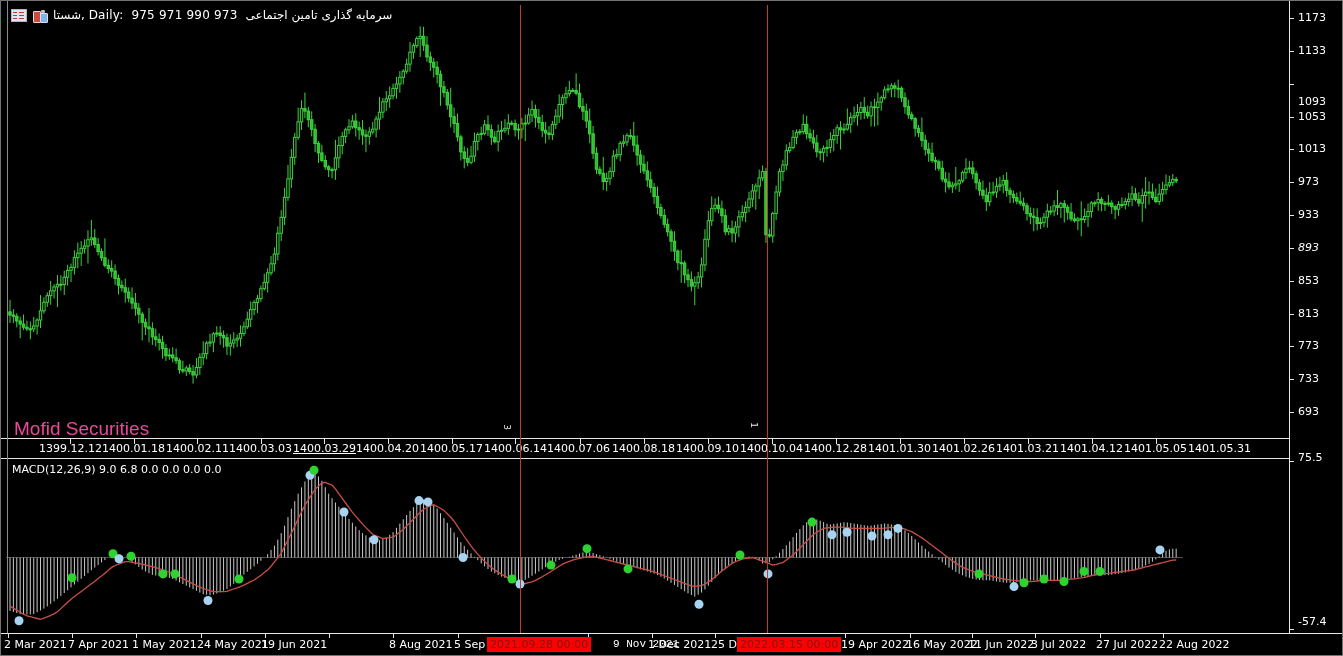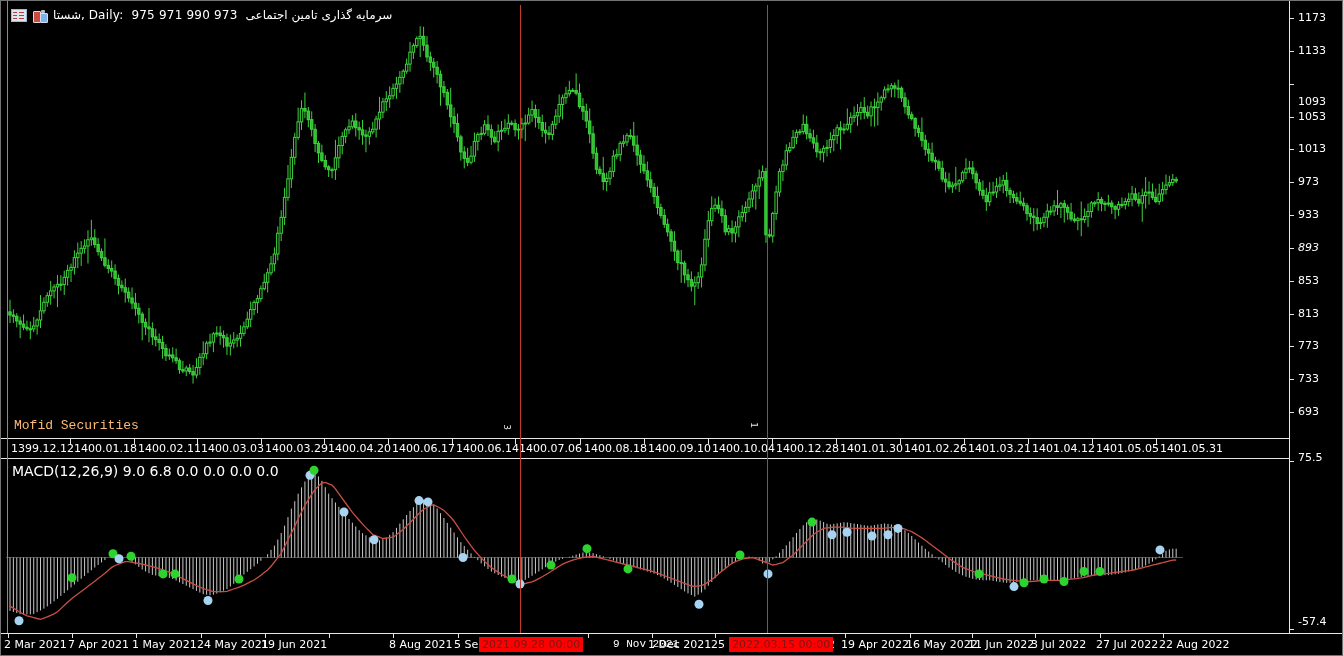--- a/index.html
+++ b/index.html
@@ -11,30 +11,30 @@
   .title-text{white-space:pre;letter-spacing:.2px;}
   .icon{width:14px;height:11px;position:relative;display:inline-block;}
   .icon1{background:#dde4f2;border:1px solid #aab6d8;}
   .icon1 i{position:absolute;height:1px;background:#c03a2e;}
   .icon1 i.l1{left:1px;width:4px;top:2px}.icon1 i.l2{left:1px;width:4px;top:5px}.icon1 i.l3{left:1px;width:4px;top:8px}
   .icon1 i.r1{left:7px;width:5px;top:2px}.icon1 i.r2{left:7px;width:5px;top:5px}.icon1 i.r3{left:7px;width:5px;top:8px}
   .icon2 b{position:absolute;border-radius:1px;}
   .icon2 .red{left:0;top:1px;width:6px;height:10px;background:#cc4a3f;border:1px solid #e8d9d6;}
   .icon2 .blue{left:7px;top:3px;width:6px;height:8px;background:#7fb2e8;border:1px solid #d6e0ee;}
   .icon2 .dot{left:8px;top:0;width:4px;height:3px;background:#b9bec7;}
-  .watermark{position:absolute;left:13px;top:417px;font-family:Liberation Mono, monospace;font-size:13px;color:#fdba74;}
-  .macd-label{position:absolute;left:11px;top:4px;font-size:14px;color:#fff;}
+  .watermark{position:absolute;left:13px;top:417px;font-family:Liberation Sans, sans-serif;font-size:19px;color:#ec4899;}
+  .macd-label{position:absolute;left:11px;top:4px;font-size:11px;color:#fff;}
   .persian-axis{position:absolute;left:0;top:437px;width:1288px;height:20px;border-top:1px solid #e6e6e6;}
-  .persian-axis .lbl{position:absolute;top:3px;font-size:11px;color:#fff;white-space:nowrap;}
+  .persian-axis .lbl{position:absolute;top:3px;font-size:11px;color:#fff;white-space:nowrap;margin-left:28px;}
   .persian-axis .tick{position:absolute;top:0;width:1px;height:5px;background:#e6e6e6;}
   .time-axis{position:absolute;left:0;top:632px;width:1343px;height:24px;border-top:1px solid #e6e6e6;}
   .time-axis .lbl{position:absolute;top:4px;font-size:11px;color:#fff;white-space:nowrap;}
   .time-axis .tick{position:absolute;top:0;width:1px;height:4px;background:#e6e6e6;}
   .event-label{position:absolute;top:3px;height:15px;line-height:15px;padding:0 3px;background:#ff0000;
-               color:#7e1414;font-size:11px;white-space:nowrap;}
+               color:#7e1414;font-size:11px;white-space:nowrap;margin-left:8px;}
   .price-scale{position:absolute;left:1288px;top:0;width:55px;height:632px;border-left:1px solid #e6e6e6;}
   .price-scale .lbl{position:absolute;left:8px;font-size:11px;color:#fff;}
   .price-scale .tick{position:absolute;left:0;width:4px;height:1px;background:#e6e6e6;}
   .red-vline{position:absolute;top:4px;width:1px;height:628px;background:#c43a2a;}
   .vline-name{position:absolute;color:#e8e8e8;font-size:9px;transform:rotate(90deg);transform-origin:center;}
   .left-border{position:absolute;left:6px;top:0;width:1px;height:632px;background:#8a8a8a;}
 </style>
 </head>
 <body>
 
@@ -757,25 +757,25 @@
   <div class="persian-axis" id="persian-axis">
       <div class="tick" style="left: 6px;"></div>
       <div class="lbl" style="left: 10px;">1399.12.12</div>
       <div class="tick" style="left: 69px;"></div>
       <div class="lbl" style="left: 73px;">1400.01.18</div>
       <div class="tick" style="left: 133px;"></div>
       <div class="lbl" style="left: 137px;">1400.02.11</div>
       <div class="tick" style="left: 196px;"></div>
       <div class="lbl" style="left: 200px;">1400.03.03</div>
       <div class="tick" style="left: 260px;"></div>
-      <div class="lbl" style="left: 264px;">1400.03.29</div>
+      <div class="lbl" style="left: 264px; text-decoration: underline;">1400.03.29</div>
       <div class="tick" style="left: 323px;"></div>
       <div class="lbl" style="left: 327px;">1400.04.20</div>
       <div class="tick" style="left: 387px;"></div>
-      <div class="lbl" style="left: 391px;">1400.06.17</div>
+      <div class="lbl" style="left: 391px;">1400.05.17</div>
       <div class="tick" style="left: 451px;"></div>
       <div class="lbl" style="left: 455px;">1400.06.14</div>
       <div class="tick" style="left: 514px;"></div>
       <div class="lbl" style="left: 518px;">1400.07.06</div>
       <div class="tick" style="left: 579px;"></div>
       <div class="lbl" style="left: 583px;">1400.08.18</div>
       <div class="tick" style="left: 643px;"></div>
       <div class="lbl" style="left: 647px;">1400.09.10</div>
       <div class="tick" style="left: 707px;"></div>
       <div class="lbl" style="left: 711px;">1400.10.04</div>

